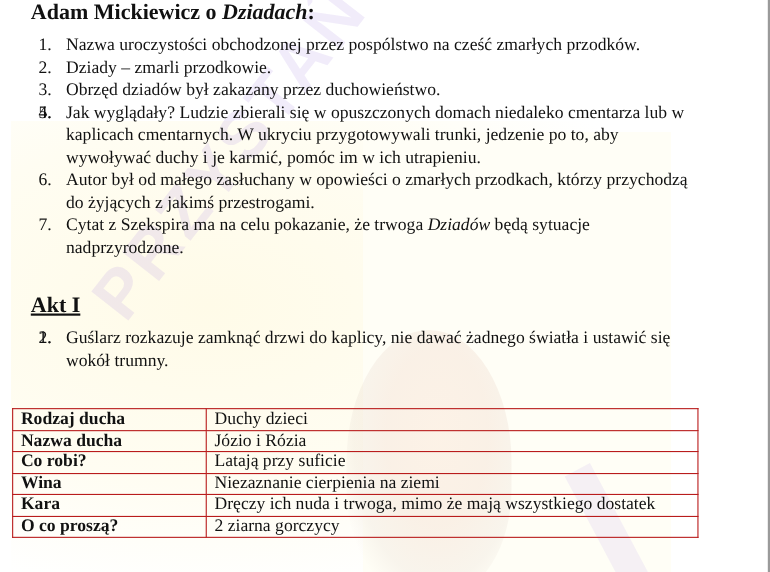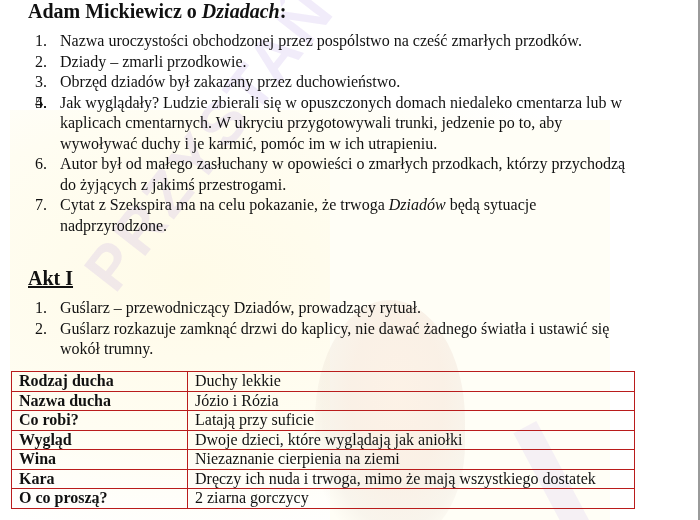--- a/index.html
+++ b/index.html
@@ -166,47 +166,42 @@
         <span class="num">7.</span>
         <span>Cytat z Szekspira ma na celu pokazanie, że trwoga </span><i>Dziadów</i><span> będą sytuacje nadprzyrodzone.</span>
       </li>
     </ul>
 
     <div class="heading" style="top:268px;text-decoration:underline;">Akt I</div>
 
     <ul class="list" style="top:298px;">
       <li>
         <span class="num">1.</span>
-        <span>Guślarz – przewodniczący Dziadów, prowadzący rytuał.</span>
       </li>
       <li>
         <span class="num">2.</span>
         <span>Guślarz rozkazuje zamknąć drzwi do kaplicy, nie dawać żadnego światła i ustawić się wokół trumny.</span>
       </li>
     </ul>
 
     <table class="spirits">
       <tbody>
         <tr>
           <td class="label">Rodzaj ducha</td>
-          <td>Duchy lekkie</td>
+          <td>Duchy dzieci</td>
         </tr>
         <tr>
           <td class="label">Nazwa ducha</td>
           <td>Józio i Rózia</td>
         </tr>
         <tr>
           <td class="label">Co robi?</td>
           <td>Latają przy suficie</td>
         </tr>
         <tr>
-          <td class="label">Wygląd</td>
-          <td>Dwoje dzieci, które wyglądają jak aniołki</td>
-        </tr>
-        <tr>
           <td class="label">Wina</td>
           <td>Niezaznanie cierpienia na ziemi</td>
         </tr>
         <tr>
           <td class="label">Kara</td>
           <td>Dręczy ich nuda i trwoga, mimo że mają wszystkiego dostatek</td>
         </tr>
         <tr>
           <td class="label">O co proszą?</td>
           <td>2 ziarna gorczycy</td>

